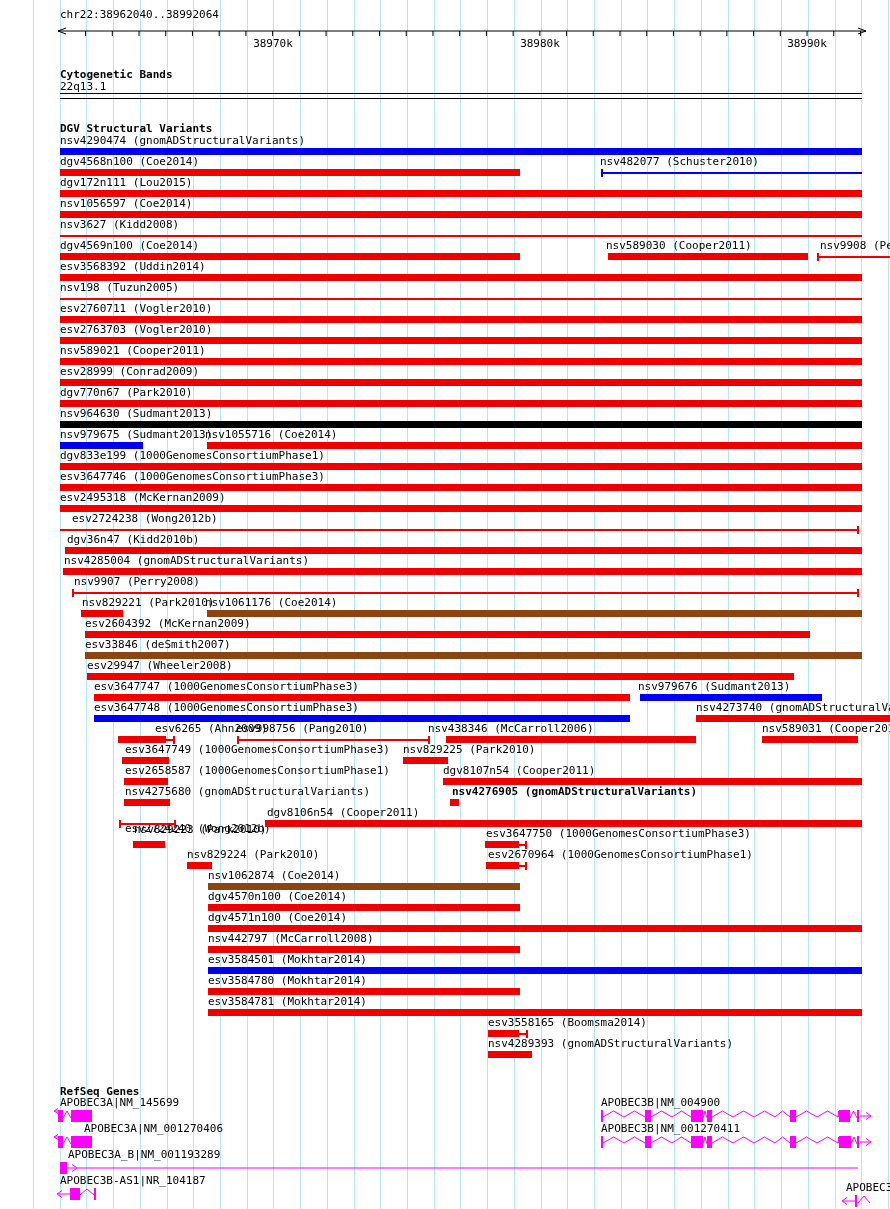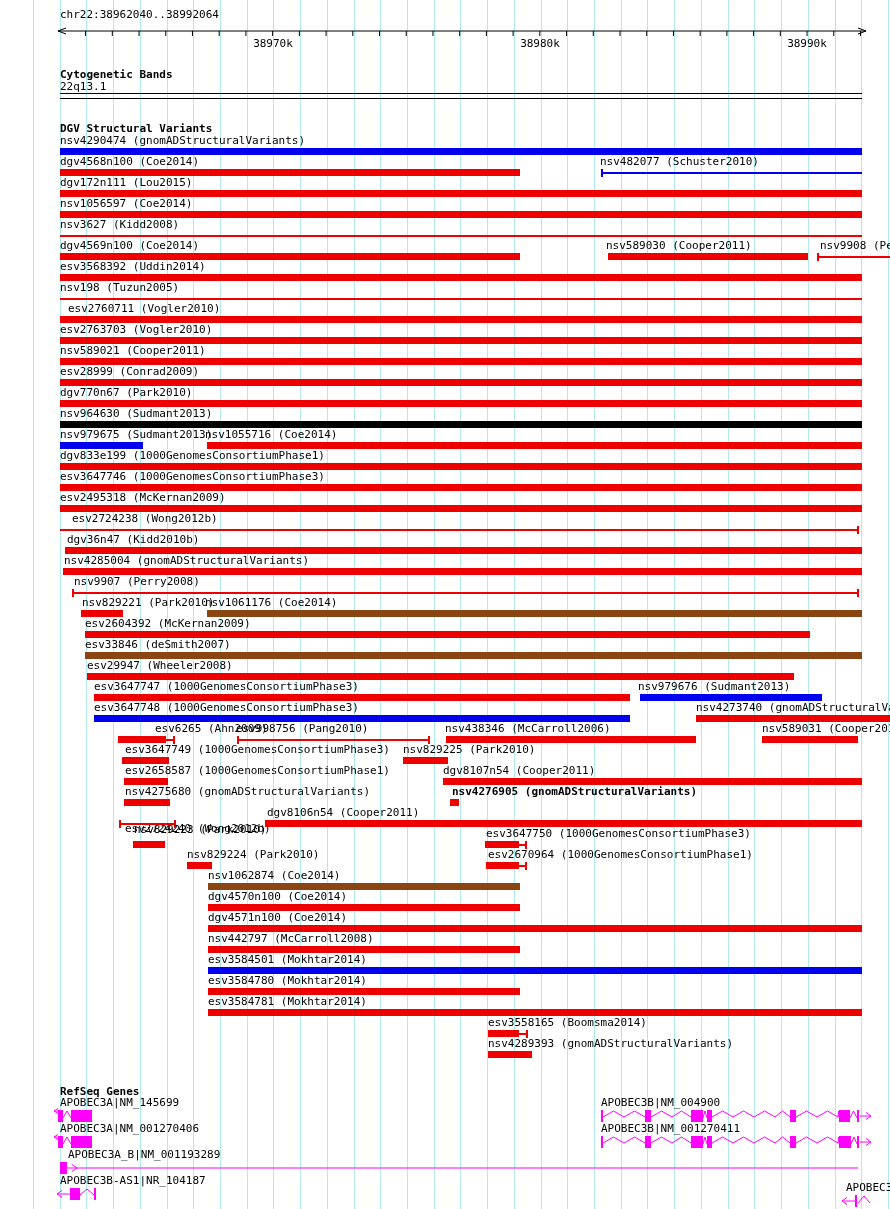--- a/index.html
+++ b/index.html
@@ -118,21 +118,21 @@
       <div class="bar" style="left: 60px; width: 460px; top: 253px; height: 7px; background: rgb(238, 0, 0);"></div>
       <div class="rowlabel" style="left: 606px; top: 240px;">nsv589030 (Cooper2011)</div>
       <div class="bar" style="left: 608px; width: 200px; top: 253px; height: 7px; background: rgb(238, 0, 0);"></div>
       <div class="rowlabel" style="left: 820px; top: 240px;">nsv9908 (Per</div>
       <div class="bar" style="left: 818px; width: 72px; top: 256px; height: 2px; background: rgb(238, 0, 0);"></div>
       <div class="tick" style="left: 817px; top: 253px; height: 8px; background: rgb(238, 0, 0);"></div>
       <div class="rowlabel" style="left: 60px; top: 261px;">esv3568392 (Uddin2014)</div>
       <div class="bar" style="left: 60px; width: 802px; top: 274px; height: 7px; background: rgb(238, 0, 0);"></div>
       <div class="rowlabel" style="left: 60px; top: 282px;">nsv198 (Tuzun2005)</div>
       <div class="bar" style="left: 60px; width: 802px; top: 298px; height: 2px; background: rgb(238, 0, 0);"></div>
-      <div class="rowlabel" style="left: 60px; top: 303px; margin-left: 8px;">esv2760711 (Vogler2010)</div>
+      <div class="rowlabel" style="left: 60px; top: 303px;">esv2760711 (Vogler2010)</div>
       <div class="bar" style="left: 60px; width: 802px; top: 316px; height: 7px; background: rgb(238, 0, 0);"></div>
       <div class="rowlabel" style="left: 60px; top: 324px;">esv2763703 (Vogler2010)</div>
       <div class="bar" style="left: 60px; width: 802px; top: 337px; height: 7px; background: rgb(238, 0, 0);"></div>
       <div class="rowlabel" style="left: 60px; top: 345px;">nsv589021 (Cooper2011)</div>
       <div class="bar" style="left: 60px; width: 802px; top: 358px; height: 7px; background: rgb(238, 0, 0);"></div>
       <div class="rowlabel" style="left: 60px; top: 366px;">esv28999 (Conrad2009)</div>
       <div class="bar" style="left: 60px; width: 802px; top: 379px; height: 7px; background: rgb(238, 0, 0);"></div>
       <div class="rowlabel" style="left: 60px; top: 387px;">dgv770n67 (Park2010)</div>
       <div class="bar" style="left: 60px; width: 802px; top: 400px; height: 7px; background: rgb(238, 0, 0);"></div>
       <div class="rowlabel" style="left: 60px; top: 408px;">nsv964630 (Sudmant2013)</div>
@@ -177,21 +177,21 @@
       <div class="rowlabel" style="left: 696px; top: 702px;">nsv4273740 (gnomADStructuralVaria</div>
       <div class="bar" style="left: 696px; width: 194px; top: 715px; height: 7px; background: rgb(238, 0, 0);"></div>
       <div class="rowlabel" style="left: 120px; top: 723px; margin-left: 35px;">esv6265 (Ahn2009)</div>
       <div class="bar" style="left: 118px; width: 48px; top: 736px; height: 7px; background: rgb(238, 0, 0);"></div>
       <div class="bar" style="left: 166px; width: 8px; top: 739px; height: 2px; background: rgb(238, 0, 0);"></div>
       <div class="tick" style="left: 173px; top: 736px; height: 8px; background: rgb(238, 0, 0);"></div>
       <div class="rowlabel" style="left: 236px; top: 723px;">esv998756 (Pang2010)</div>
       <div class="bar" style="left: 238px; width: 191px; top: 739px; height: 2px; background: rgb(238, 0, 0);"></div>
       <div class="tick" style="left: 237px; top: 736px; height: 8px; background: rgb(238, 0, 0);"></div>
       <div class="tick" style="left: 428px; top: 736px; height: 8px; background: rgb(238, 0, 0);"></div>
-      <div class="rowlabel" style="left: 445px; top: 723px;">nsv438346 (McCarroll2006)</div>
+      <div class="rowlabel" style="left: 428px; top: 723px;">nsv438346 (McCarroll2006)</div>
       <div class="bar" style="left: 446px; width: 250px; top: 736px; height: 7px; background: rgb(238, 0, 0);"></div>
       <div class="rowlabel" style="left: 762px; top: 723px;">nsv589031 (Cooper2011)</div>
       <div class="bar" style="left: 762px; width: 96px; top: 736px; height: 7px; background: rgb(238, 0, 0);"></div>
       <div class="rowlabel" style="left: 125px; top: 744px;">esv3647749 (1000GenomesConsortiumPhase3)</div>
       <div class="bar" style="left: 122px; width: 47px; top: 757px; height: 7px; background: rgb(238, 0, 0);"></div>
       <div class="rowlabel" style="left: 403px; top: 744px;">nsv829225 (Park2010)</div>
       <div class="bar" style="left: 403px; width: 45px; top: 757px; height: 7px; background: rgb(238, 0, 0);"></div>
       <div class="rowlabel" style="left: 125px; top: 765px;">esv2658587 (1000GenomesConsortiumPhase1)</div>
       <div class="bar" style="left: 124px; width: 44px; top: 778px; height: 7px; background: rgb(238, 0, 0);"></div>
       <div class="rowlabel" style="left: 443px; top: 765px;">dgv8107n54 (Cooper2011)</div>
@@ -258,21 +258,21 @@
         <path d="M 703 10 L 705 3 L 707 10" stroke="#ff00ff" fill="none"></path>
         <rect x="707" y="2" width="5" height="12" fill="#ff00ff"></rect>
         <path d="M 712 9 L 722.5 3 L 733 9 L 743.5 3 L 754 9 L 764.5 3 L 775 9 L 782.5 3 L 790 9" stroke="#ff00ff" fill="none"></path>
         <rect x="790" y="2" width="6" height="12" fill="#ff00ff"></rect>
         <path d="M 796 9 L 806.5 3 L 817 9 L 827.5 3 L 838 9 L 838.5 3 L 839 9" stroke="#ff00ff" fill="none"></path>
         <rect x="839" y="2" width="11" height="12" fill="#ff00ff"></rect>
         <path d="M 850 10 L 853.5 3 L 857 10" stroke="#ff00ff" fill="none"></path>
         <rect x="857" y="2" width="2" height="12" fill="#ff00ff"></rect>
         <path d="M 860 8 L 871 8 M 866 4.5 L 871 8 L 866 11.5" stroke="#ff00ff" fill="none"></path>
       </svg>
-      <div class="rowlabel" style="left: 60px; top: 1123px;">APOBEC3A|NM_001270406</div>
+      <div class="rowlabel" style="left: 60px; top: 1123px; padding-left: 24px;">APOBEC3A|NM_001270406</div>
       <svg width="890" height="17" style="top: 1134px;">
         <path d="M 61 3 L 54 3 M 58 0.5 L 54 3 L 58 5.5" stroke="#ff00ff" fill="none"></path>
         <rect x="58" y="2" width="5" height="12" fill="#ff00ff"></rect>
         <path d="M 63 10 L 67 3 L 71 10" stroke="#ff00ff" fill="none"></path>
         <rect x="71" y="2" width="21" height="12" fill="#ff00ff"></rect>
       </svg>
       <div class="rowlabel" style="left: 601px; top: 1123px;">APOBEC3B|NM_001270411</div>
       <svg width="890" height="17" style="top: 1134px;">
         <rect x="601" y="2" width="2" height="12" fill="#ff00ff"></rect>
         <path d="M 603 9 L 613.5 3 L 624 9 L 634.5 3 L 645 9" stroke="#ff00ff" fill="none"></path>

